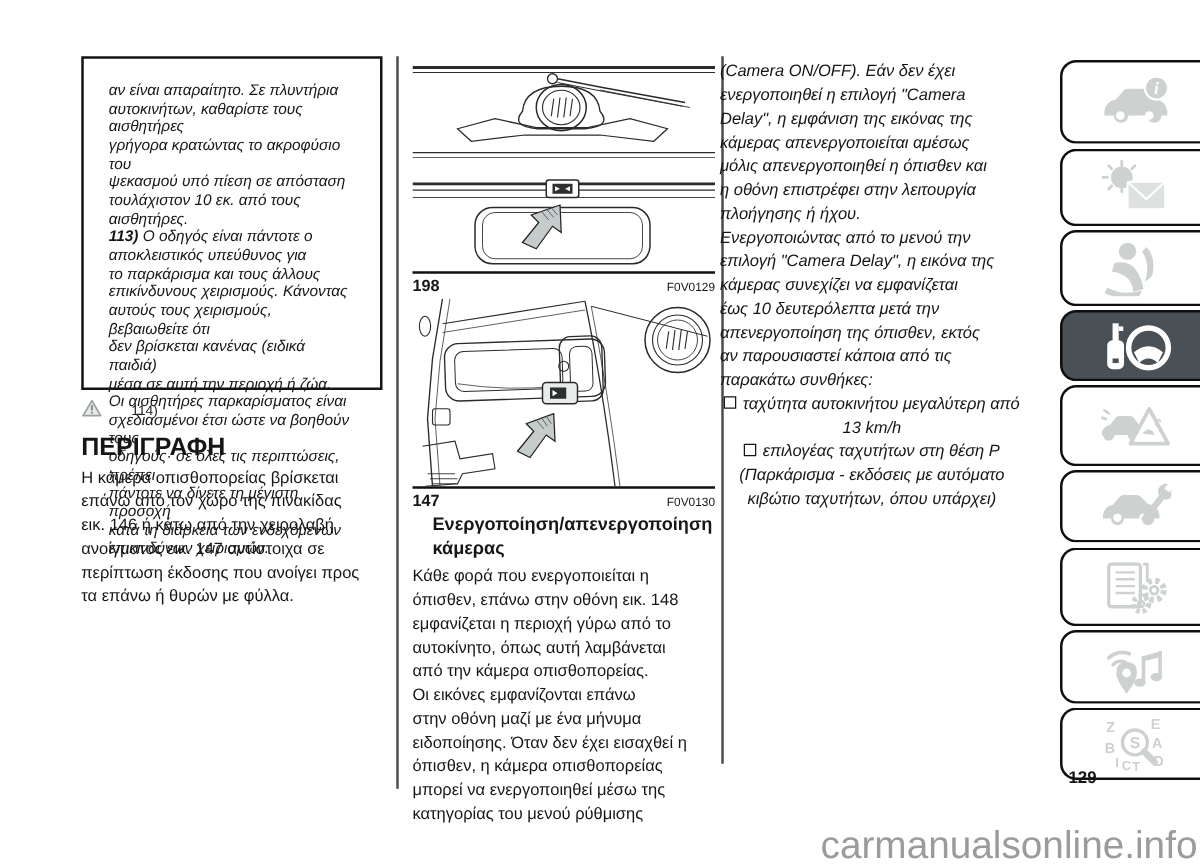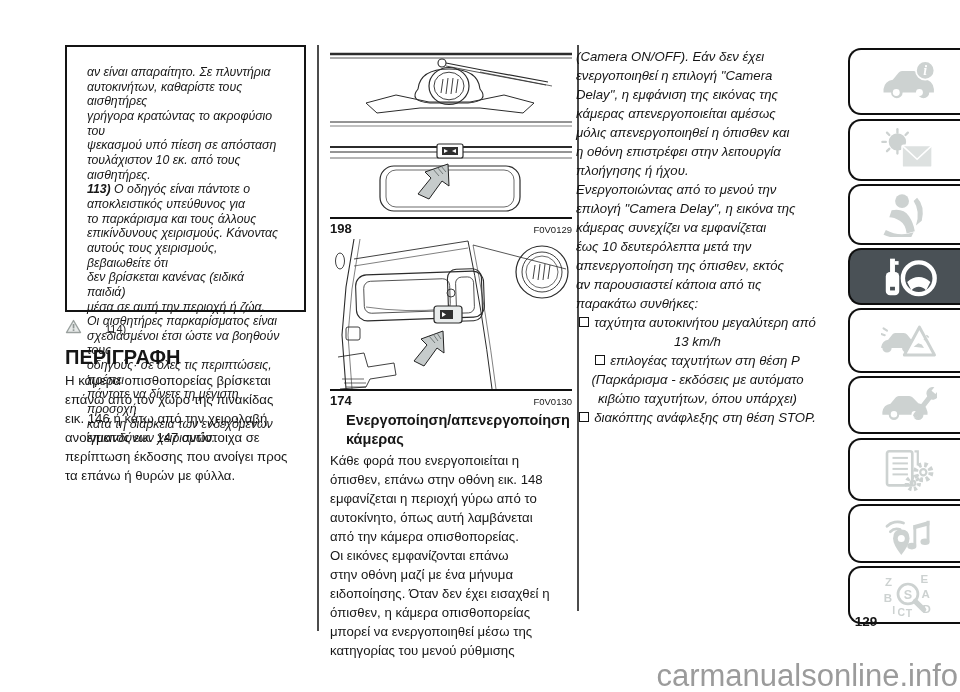--- a/index.html
+++ b/index.html
@@ -179,21 +179,21 @@
       <g stroke="#5c6362" stroke-width="0.8">
           <line x1="99" y1="97" x2="105" y2="104"></line>
           <line x1="103" y1="95" x2="108" y2="102"></line>
           <line x1="107" y1="94" x2="111" y2="100"></line>
         </g>
       <rect class="lnk" x="16" y="88" width="14" height="13" rx="2" stroke-width="0.9"></rect>
       <path class="lnk" d="M8 118 L34 114 L38 128 L64 124 L66 136 L40 140 L36 148 L10 150" stroke-width="0.9"></path>
       <path class="lnk" d="M12 140 h22 M14 144 h22 M16 148 h20" stroke-width="0.7"></path>
     </svg>
     <div class="figcap">
-      <span class="fignum">174</span>
+      <span class="fignum">147</span>
       <span class="figcode">F0V0130</span>
     </div>
 
     <h3 class="act-head">Ενεργοποίηση/απενεργοποίηση
 κάμερας</h3>
     <p class="body-txt">Κάθε φορά που ενεργοποιείται η
 όπισθεν, επάνω στην οθόνη εικ. 148
 εμφανίζεται η περιοχή γύρω από το
 αυτοκίνητο, όπως αυτή λαμβάνεται
 από την κάμερα οπισθοπορείας.
@@ -218,21 +218,20 @@
 Ενεργοποιώντας από το μενού την
 επιλογή "Camera Delay", η εικόνα της
 κάμερας συνεχίζει να εμφανίζεται
 έως 10 δευτερόλεπτα μετά την
 απενεργοποίηση της όπισθεν, εκτός
 αν παρουσιαστεί κάποια από τις
 παρακάτω συνθήκες:</p>
     <div class="bullets">
       <p class="bullet"><span class="sq"></span><span>ταχύτητα αυτοκινήτου μεγαλύτερη από 13 km/h</span></p>
       <p class="bullet"><span class="sq"></span><span>επιλογέας ταχυτήτων στη θέση P (Παρκάρισμα - εκδόσεις με αυτόματο κιβώτιο ταχυτήτων, όπου υπάρχει)</span></p>
-      <p class="bullet"><span class="sq"></span><span>διακόπτης ανάφλεξης στη θέση STOP.</span></p>
     </div>
   </div>
 
   <div class="sidebar-tab t1">
     <span class="tab-ico">
       <svg width="56" height="44" viewBox="0 0 48 38">
         <path class="gray" d="M2 25 q1-7 8-8 l5-6 q1-1.5 3-1.5 h10 q2 0 3.5 1.5 l5 5.5 q8 1 9 8.5 v3 h-4 a5 5 0 0 1 -10 0 h-13 a5 5 0 0 1 -10 0 h-6.5 z"></path>
         <circle class="wht" cx="13" cy="28" r="3"></circle>
           <circle class="wht" cx="33" cy="28" r="3"></circle>
         <circle class="gray" cx="38" cy="9" r="8" stroke="#ffffff" stroke-width="1.5"></circle>

